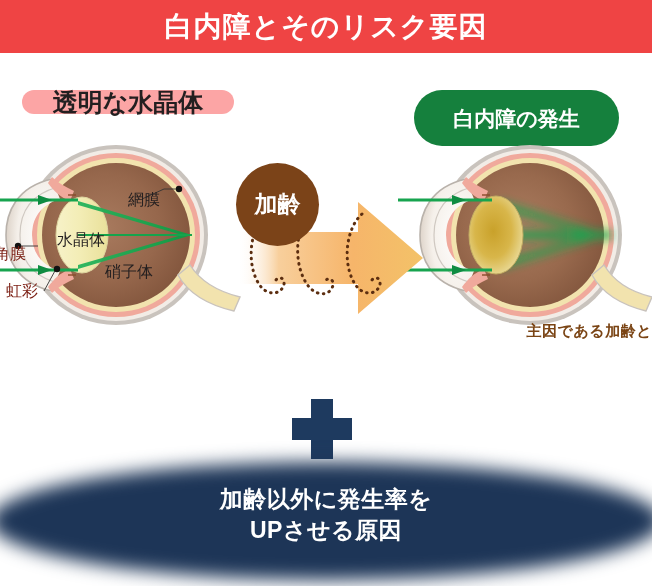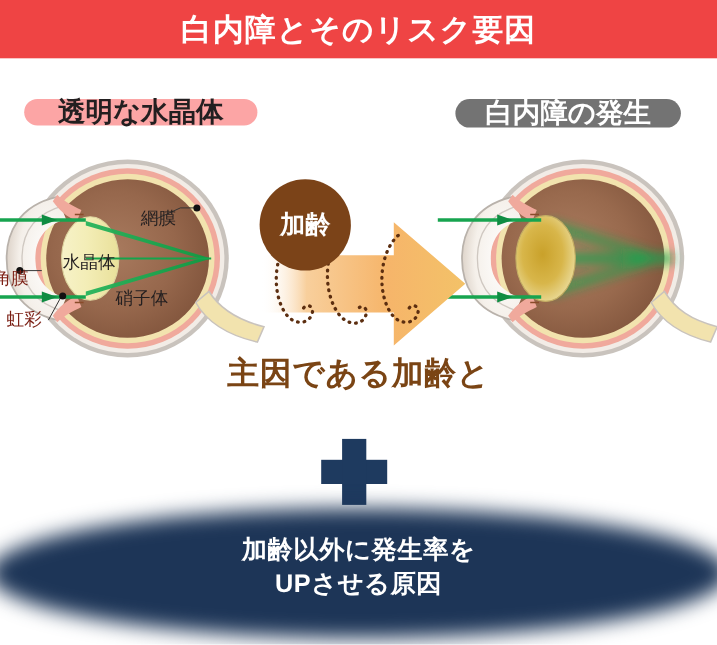--- a/index.html
+++ b/index.html
@@ -45,24 +45,24 @@
   }
   #pill-clear {
     left: 22px; top: 90px;
     width: 212px; height: 24px;
     background: #fca5a5;
     color: #231f20;
     font-size: 25px;
   }
   #pill-cataract {
     left: 414px; top: 90px;
-    width: 205px; height: 26px;
-    background: #737373;
+    width: 205px; height: 56px;
+    background: #15803d;
     color: #ffffff;
-    font-size: 25px;
+    font-size: 21px;
   }
 
   
   .eye-wrap { position: absolute; }
   #eye-left  { left: -18px; top: 143px; width: 260px; height: 185px; }
   #eye-right { left: 412px; top: 143px; width: 235px; height: 185px; }
 
   .eye-wrap svg { display: block; overflow: visible; }
 
   
@@ -104,23 +104,23 @@
     position: absolute;
     left: 238px; top: 196px;
     width: 185px; height: 128px;
   }
 
   
   #mid-caption {
     position: absolute;
     left: 0; top: 322px;
     width: 652px;
-    text-align: center;
+    text-align: right;
     color: #7a4414;
-    font-size: 29px;
+    font-size: 15px;
     font-weight: bold;
     line-height: 1.26;
     letter-spacing: 0.5px;
   }
 
   
   #plus-sign {
     position: absolute;
     left: 292px; top: 399px;
     width: 60px; height: 60px;

